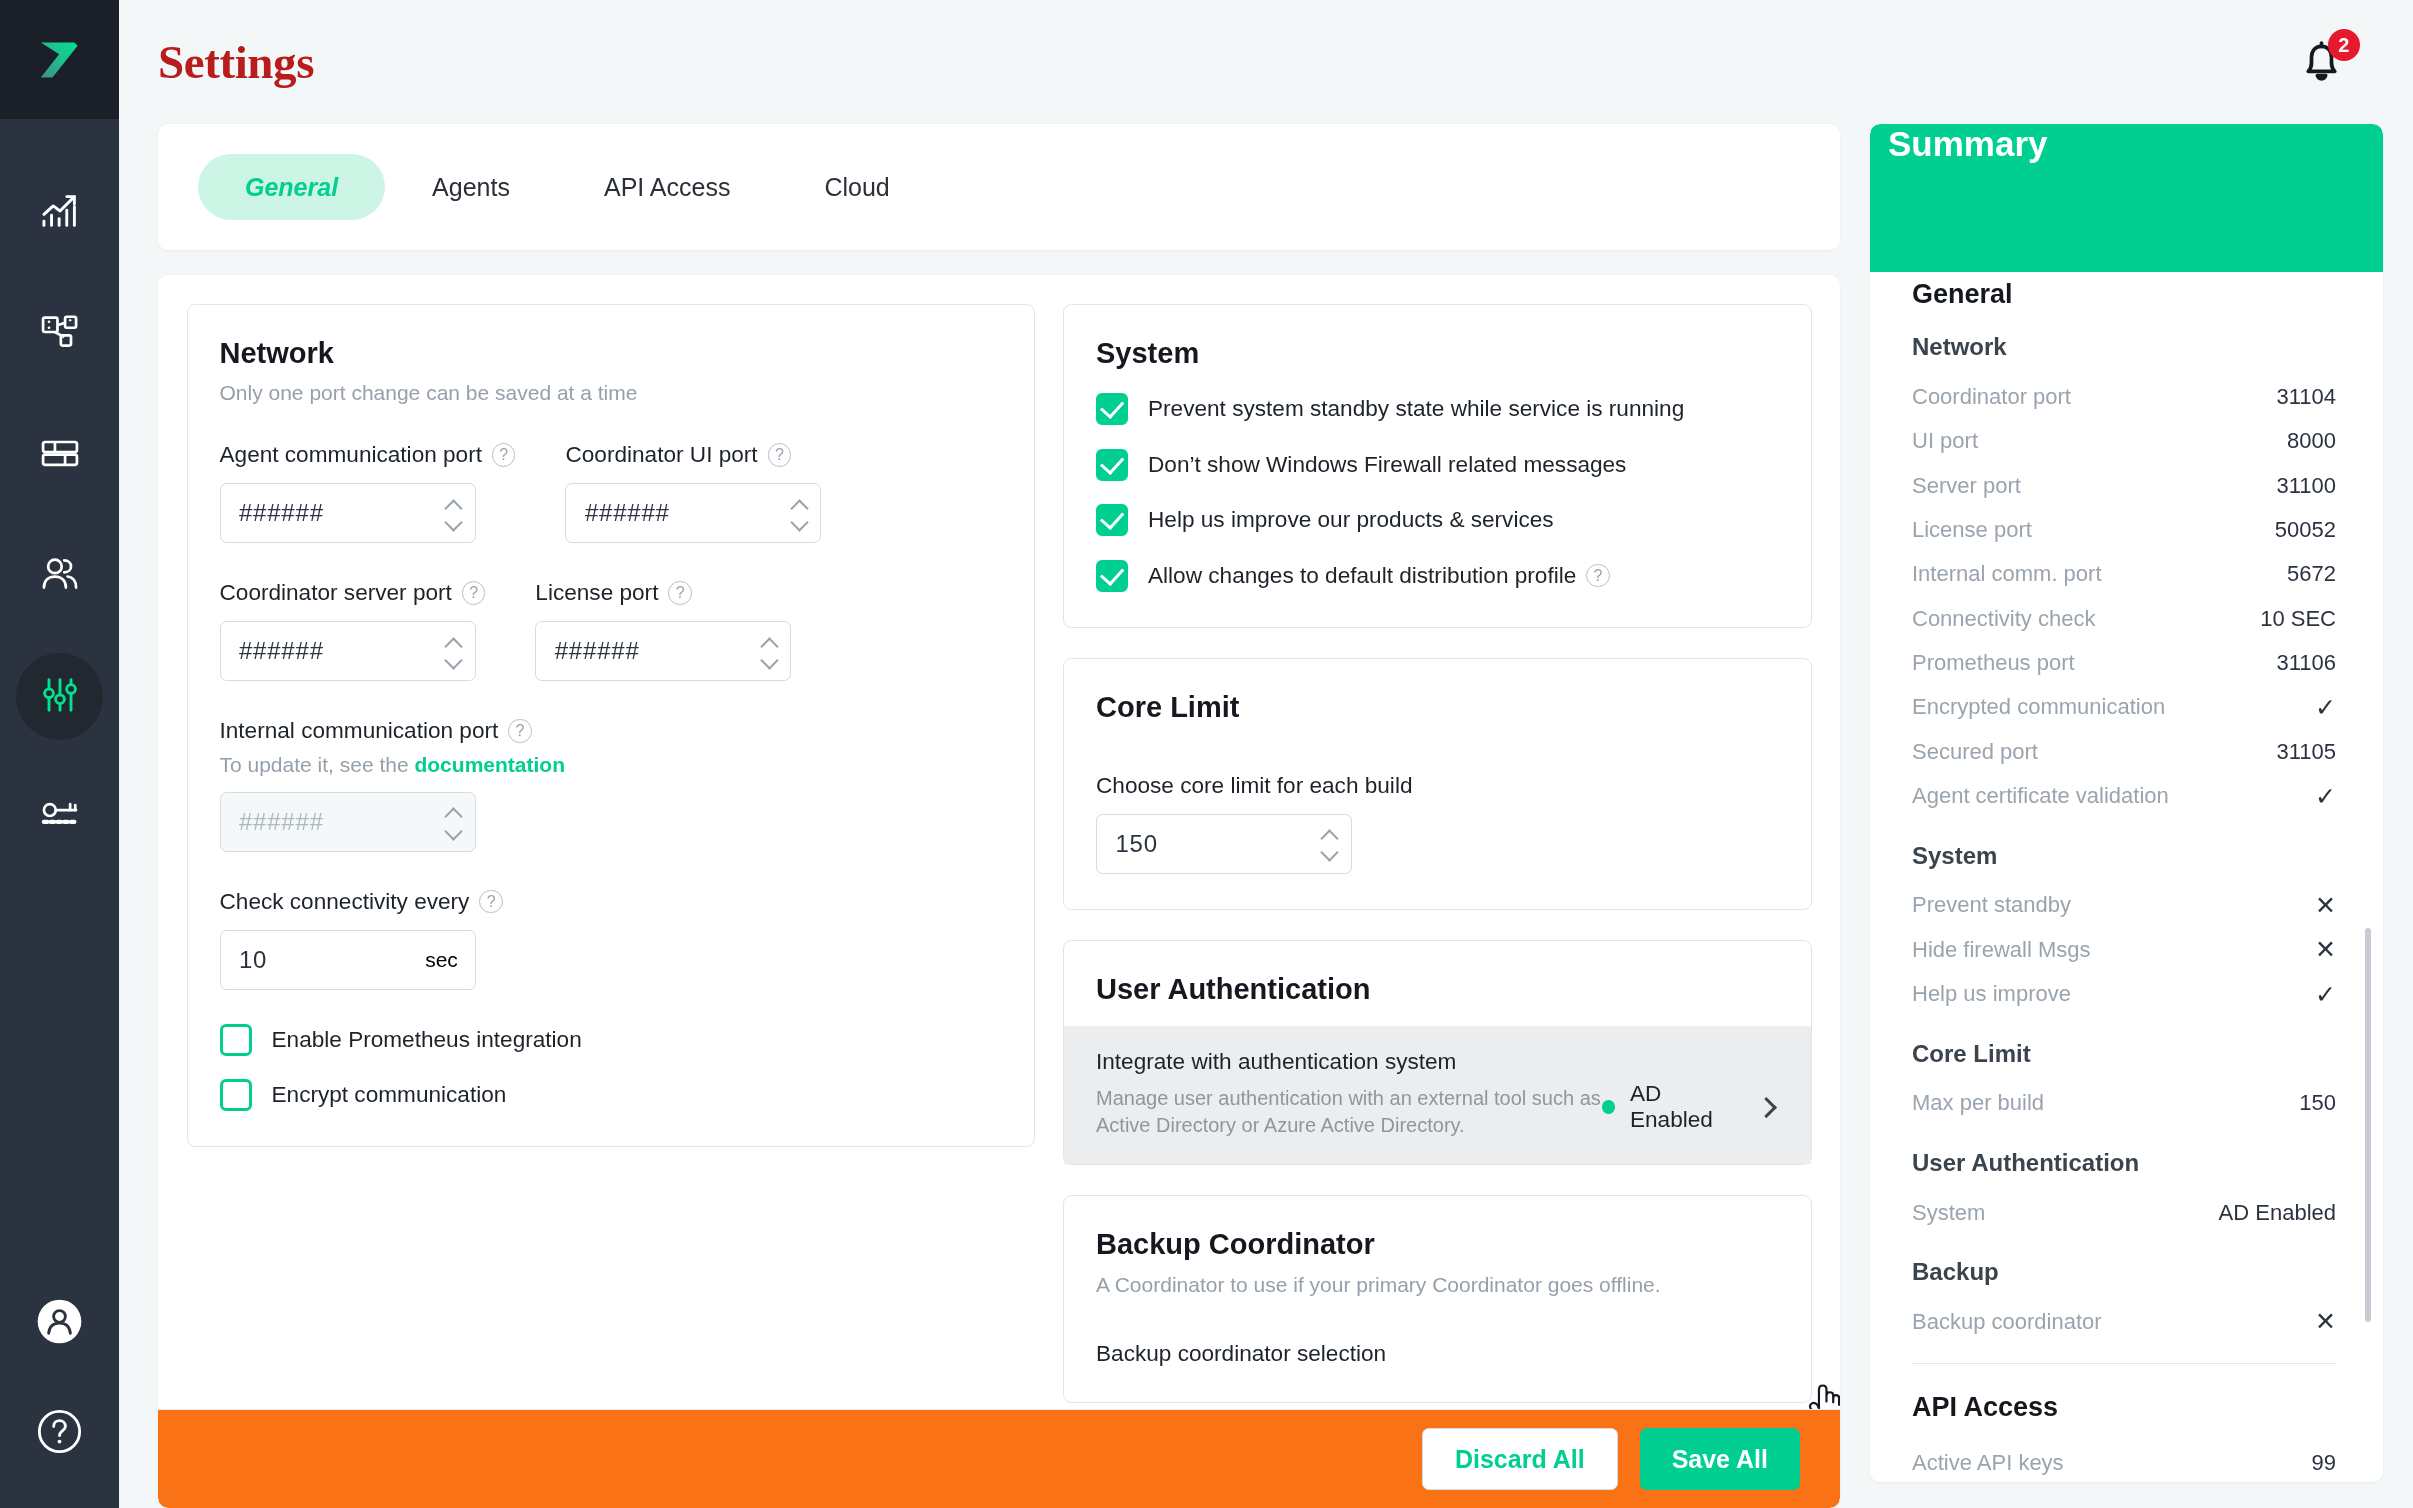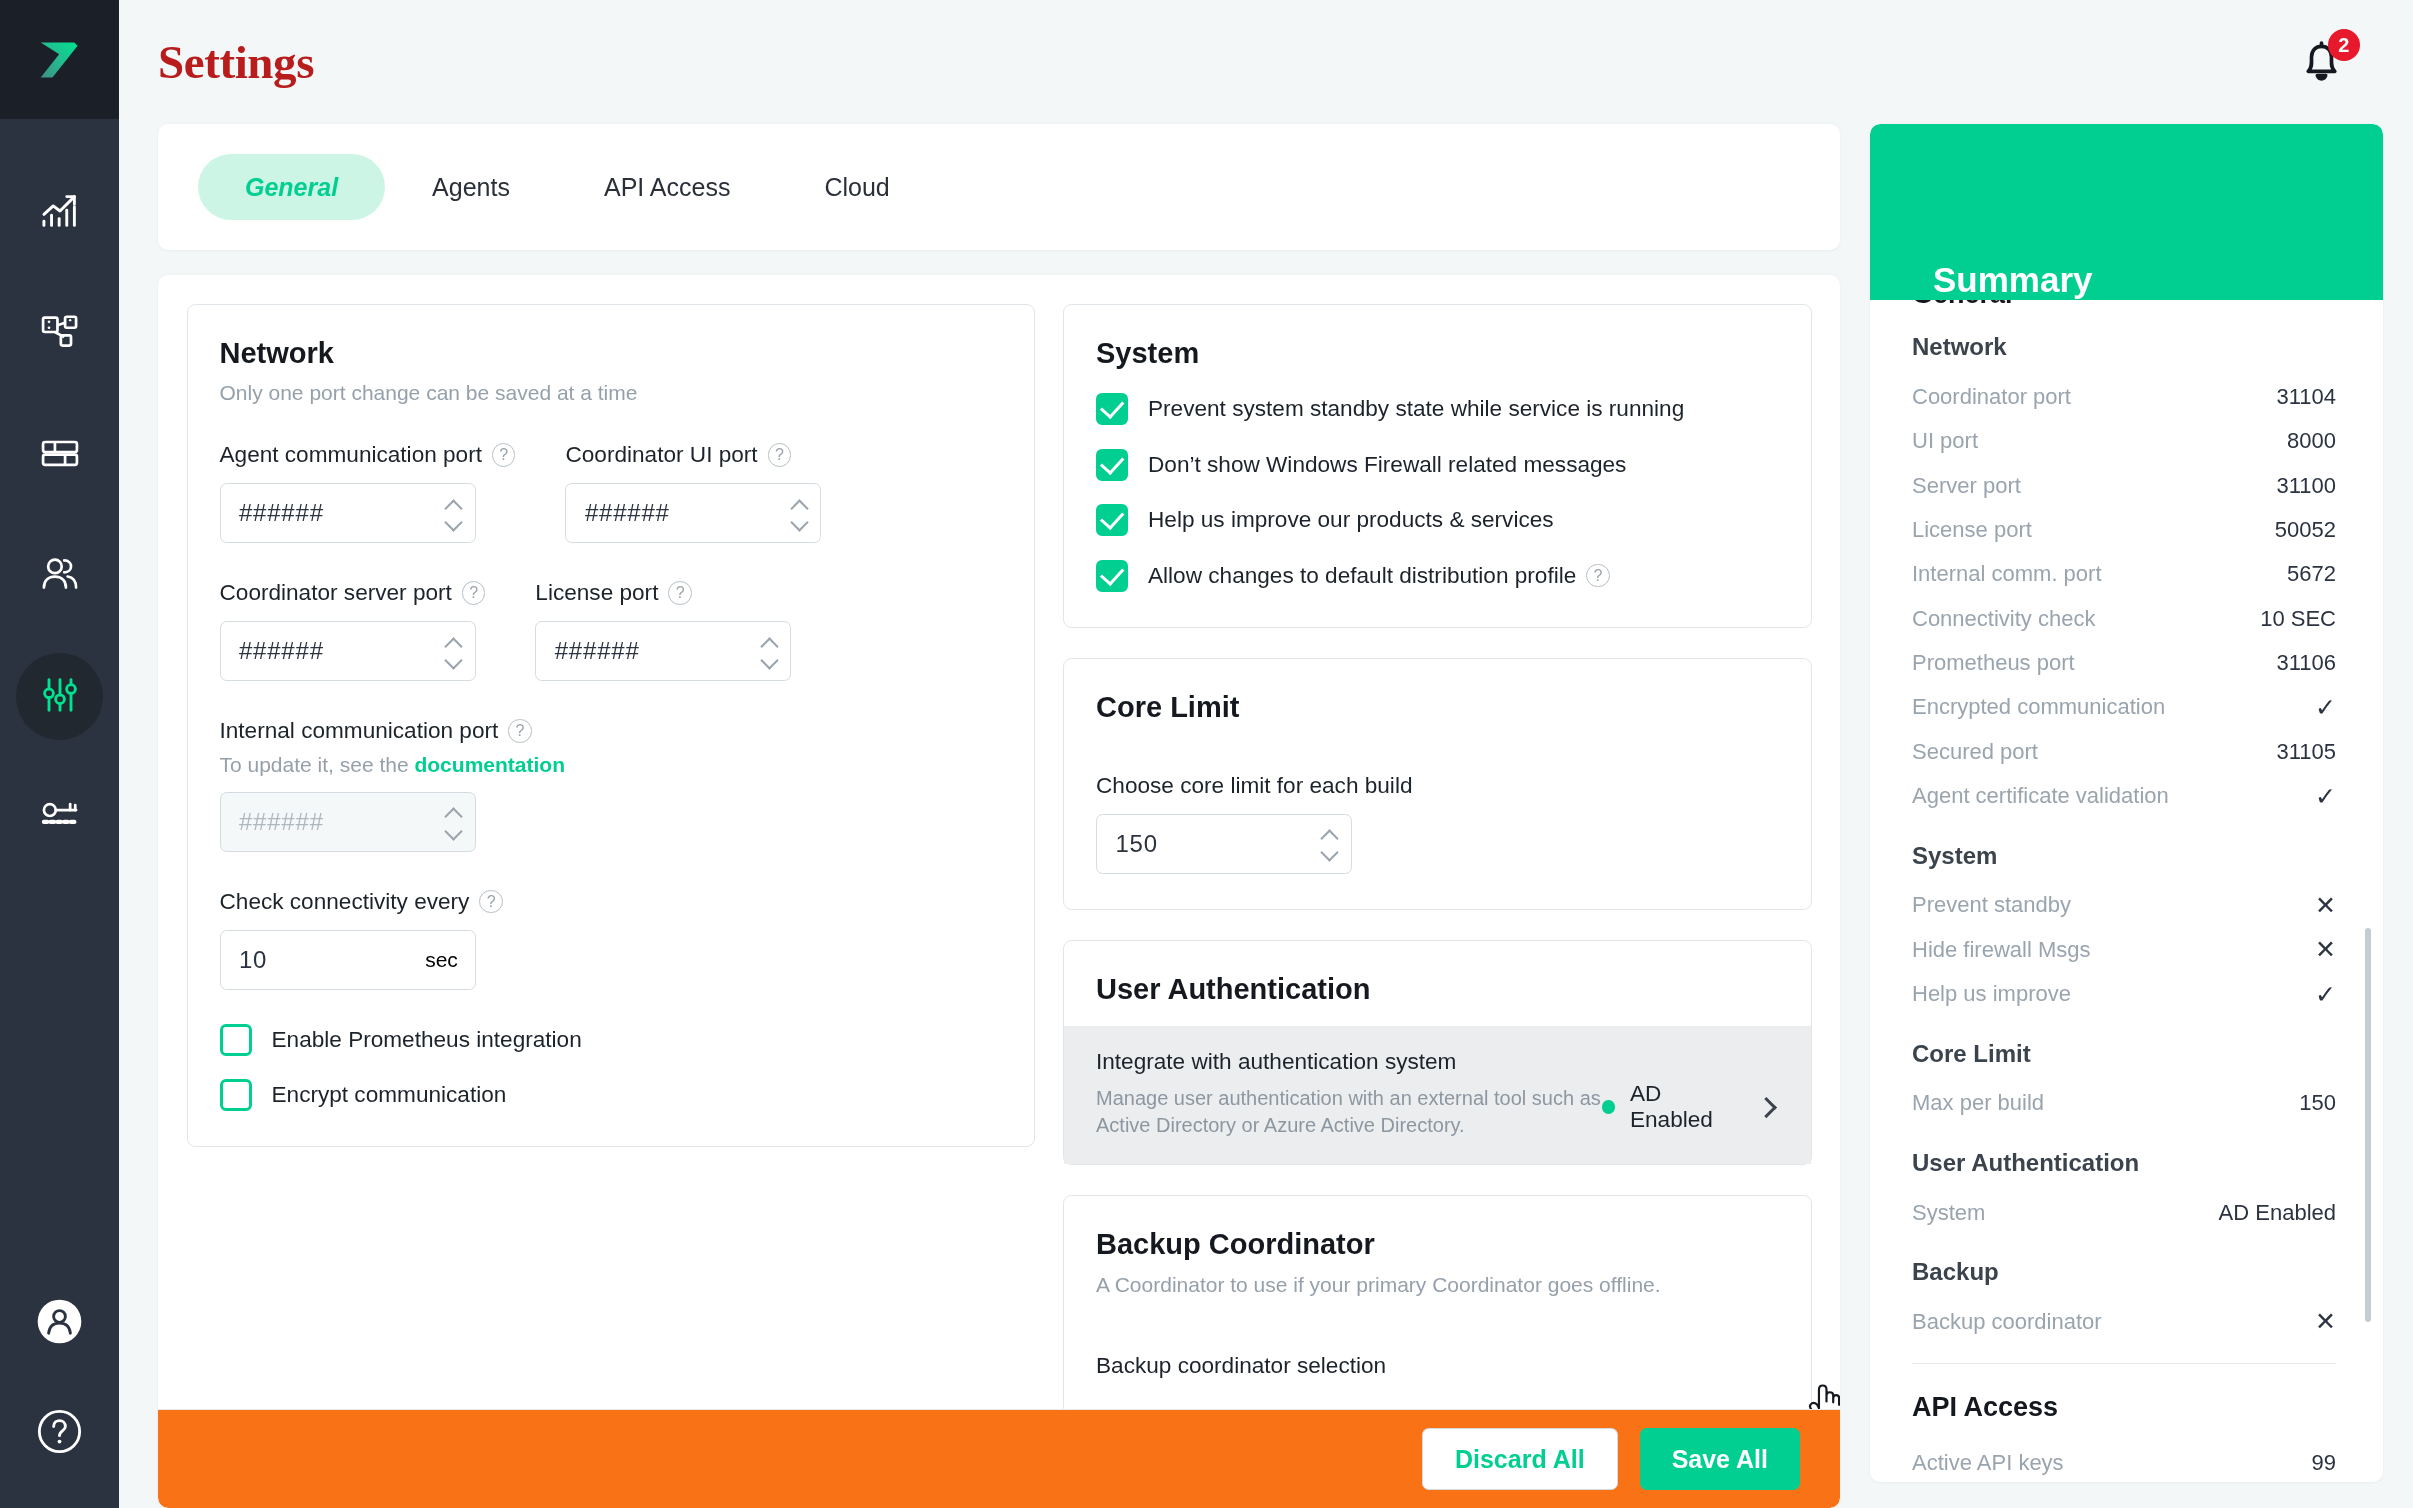--- a/index.html
+++ b/index.html
@@ -171,22 +171,22 @@
   .btn-primary { background: #00cf91; color: #fff; }
 
   
   .summary-wrap {
     width: 513px; flex: 0 0 513px; margin-left: 30px; margin-right: 30px;
     background: #fff; border-radius: 10px; position: relative;
     overflow: hidden; height: 1358px;
     box-shadow: 0 0.8px 2.5px rgba(20,30,50,0.05);
   }
   .summary-head {
-    position: absolute; top: 0; left: 0; right: 0; height: 176px;
-    background: #00cf91; display: flex; align-items: flex-end; padding-left: 63px; z-index: 3;
+    position: absolute; top: 0; left: 0; right: 0; height: 148px;
+    background: #00cf91; display: flex; align-items: flex-start; padding-left: 18px; z-index: 3;
     border-radius: 10px 10px 0 0;
   }
   .summary-head h2 { color: #fff; font-size: 35px; font-weight: bold; }
   .summary-body {
     position: absolute; top: 0; left: 0; right: 0; bottom: 0;
     padding: 107px 47px 34px 42px; overflow: hidden;
   }
   .sum-group-title { font-size: 27px; font-weight: bold; color: #15191f; margin: 28.5px 0 18.4px 0; }
   .sum-sub-title { font-size: 24px; font-weight: bold; color: #3b434d; margin: 23.5px 0 13.4px 0; }
   .sum-row {
@@ -505,21 +505,21 @@
                     <span class="dot"></span>
                     <span class="auth-status">AD Enabled</span>
                     <span class="arrow-r"></span>
                   </div>
                 </div>
               </div>
 
               <div class="panel">
                 <div class="panel-title">Backup Coordinator</div>
                 <div class="panel-sub">A Coordinator to use if your primary Coordinator goes offline.</div>
-                <div class="field-label" style="margin-top:56px">Backup coordinator selection</div>
+                <div class="field-label" style="margin-top:44px">Backup coordinator selection</div>
               </div>
 
             </div>
           </div>
 
           <svg class="cursor-hand" viewBox="0 0 46 56">
             <path d="M14 24 L14 8 Q14 3 18.5 3 Q23 3 23 8 L23 22 L23 15 Q23 11 27 11 Q31 11 31 15 L31 23 L31 18 Q31 14.5 34.5 14.5 Q38 14.5 38 18 L38 26 Q38 22 41 22 Q44 22 44 26 L44 40 Q44 53 31 53 L24 53 Q16 53 13 46 L4 30 Q2 26 6 24 Q9.5 22.5 12 26 L14 30 Z" fill="#fff" stroke="#15191f" stroke-width="2.6" stroke-linejoin="round"></path>
           </svg>
 
           <div class="action-bar">

